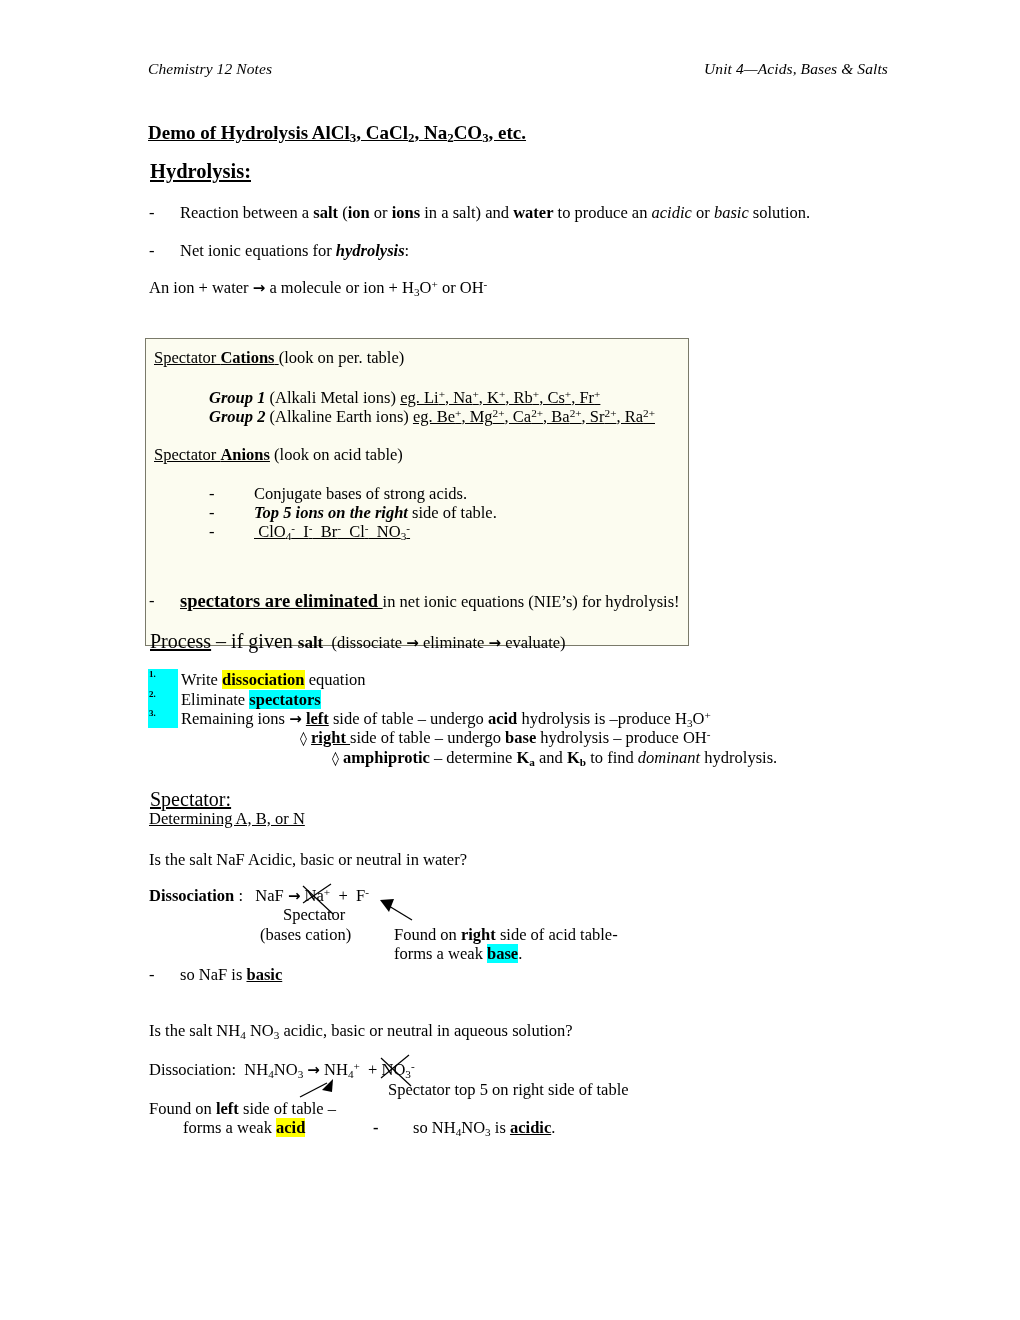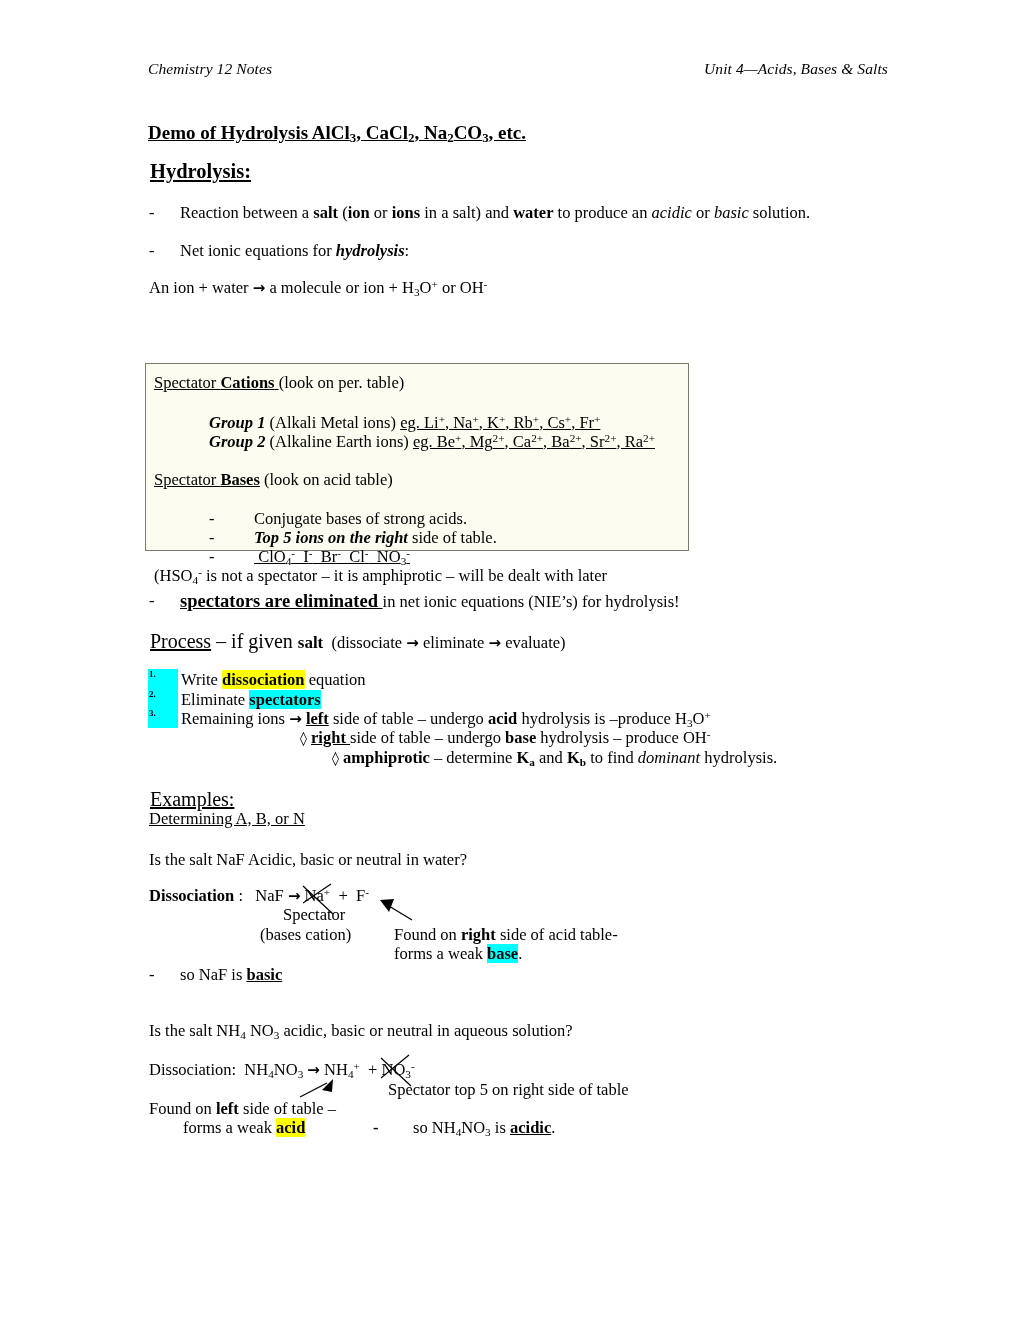--- a/index.html
+++ b/index.html
@@ -95,23 +95,23 @@
 
   
   .bullet { position: absolute; white-space: nowrap; font-size: 16.5px; }
   .bullet .dash { position: absolute; left: 0; }
   .bullet .txt  { display: inline-block; margin-left: 31px; }
 
   
   .specbox {
     position: absolute;
     left: 145px;
-    top: 363px;
+    top: 338px;
     width: 544px;
-    height: 188px;
+    height: 308px;
     background: #fcfcf0;
     border: 1.6px solid #7a7a6a;
     box-sizing: border-box;
   }
   .specbox .line {
     position: absolute;
     white-space: nowrap;
     font-size: 16.5px;
     line-height: 1.0;
   }
@@ -160,27 +160,26 @@
 
   <div class="blk" style="left:149px; top:280px;">An ion + water <span class="arrow">→</span> a molecule or ion + H<sub>3</sub>O<sup>+</sup> or OH<sup>-</sup></div>
 
 
   <div class="specbox">
     <div class="line" style="left:8px; top:11px;"><u>Spectator <b>Cations</b> </u>(look on per. table)</div>
 
     <div class="line" style="left:63px; top:51px;"><span class="bi">Group 1</span> (Alkali Metal ions) <u>eg. Li<sup>+</sup>, Na<sup>+</sup>, K<sup>+</sup>, Rb<sup>+</sup>, Cs<sup>+</sup>, Fr<sup>+</sup></u></div>
     <div class="line" style="left:63px; top:70px;"><span class="bi">Group 2</span> (Alkaline Earth ions) <u>eg. Be<sup>+</sup>, Mg<sup>2+</sup>, Ca<sup>2+</sup>, Ba<sup>2+</sup>, Sr<sup>2+</sup>, Ra<sup>2+</sup></u></div>
 
-    <div class="line" style="left:8px; top:108px;"><u>Spectator <b>Bases</b></u> (look on acid table)</div>
+    <div class="line" style="left:8px; top:108px;"><u>Spectator <b>Anions</b></u> (look on acid table)</div>
 
     <div class="line" style="left:63px; top:147px;"><span style="display:inline-block;width:45px;">-</span>Conjugate bases of strong acids.</div>
     <div class="line" style="left:63px; top:166px;"><span style="display:inline-block;width:45px;">-</span><span class="bi">Top 5 ions on the right</span> side of table.</div>
     <div class="line" style="left:63px; top:185px;"><span style="display:inline-block;width:45px;">-</span><u> ClO<sub>4</sub><sup>-</sup>&nbsp; I<sup>-</sup>&nbsp; Br<sup>-</sup>&nbsp; Cl<sup>-</sup>&nbsp; NO<sub>3</sub><sup>-</sup></u></div>
 
-    <div class="line" style="left:8px; top:204px;">(HSO<sub>4</sub><sup>-</sup> is not a spectator – it is amphiprotic – will be dealt with later</div>
   </div>
 
   <div class="bullet" style="left:149px; top:591px;">
     <span class="dash">-</span>
     <span class="txt"><b><u style="font-size:18.5px;margin-top:40px;">spectators are eliminated </u></b>in net ionic equations (NIE’s) for hydrolysis!</span>
   </div>
 
   <div class="h-proc"><u>Process</u> – if given <b style="font-size:17px;">salt</b><span class="sm">&nbsp; (dissociate <span class="arrow">→</span> eliminate <span class="arrow">→</span> evaluate)</span></div>
 
   <div class="numlist">
@@ -194,21 +193,21 @@
     </div>
     <div class="numrow">
       <span class="n">3.</span>
       <span class="c">Remaining ions <span class="arrow">→</span> <b><u>left</u></b> side of table – undergo <b>acid</b> hydrolysis is –produce H<sub>3</sub>O<sup>+</sup></span>
     </div>
   </div>
 
   <div class="blk" style="left:300px; top:730px;"><span class="dia">◊</span> <b><u>right </u></b>side of table – undergo <b>base</b> hydrolysis – produce OH<sup>-</sup></div>
   <div class="blk" style="left:300px; top:750px;margin-left:32px;"><span class="dia">◊</span> <b>amphiprotic</b> – determine <b>K<sub>a</sub></b> and <b>K<sub>b</sub></b> to find <i>dominant</i> hydrolysis.</div>
 
-  <div class="h-ex">Examples:</div>
+  <div class="h-ex">Spectator:</div>
   <div class="blk" style="left:149px; top:811px; text-decoration:underline;">Determining A, B, or N</div>
 
   <div class="blk" style="left:149px; top:852px;">Is the salt NaF Acidic, basic or neutral in water?</div>
 
   <div class="blk" style="left:149px; top:888px;"><b>Dissociation</b> :&nbsp;&nbsp; NaF <span class="arrow">→</span> Na<sup>+</sup>&nbsp; +&nbsp; F<sup>-</sup></div>
   <div class="blk" style="left:283px; top:907px;">Spectator</div>
   <div class="blk" style="left:260px; top:927px;">(bases cation)</div>
   <div class="blk" style="left:394px; top:927px;">Found  on <b>right</b> side of acid table-</div>
   <div class="blk" style="left:394px; top:946px;">forms a weak <b class="hl-c">base</b>.</div>
   <div class="bullet" style="left:149px; top:965px;">

